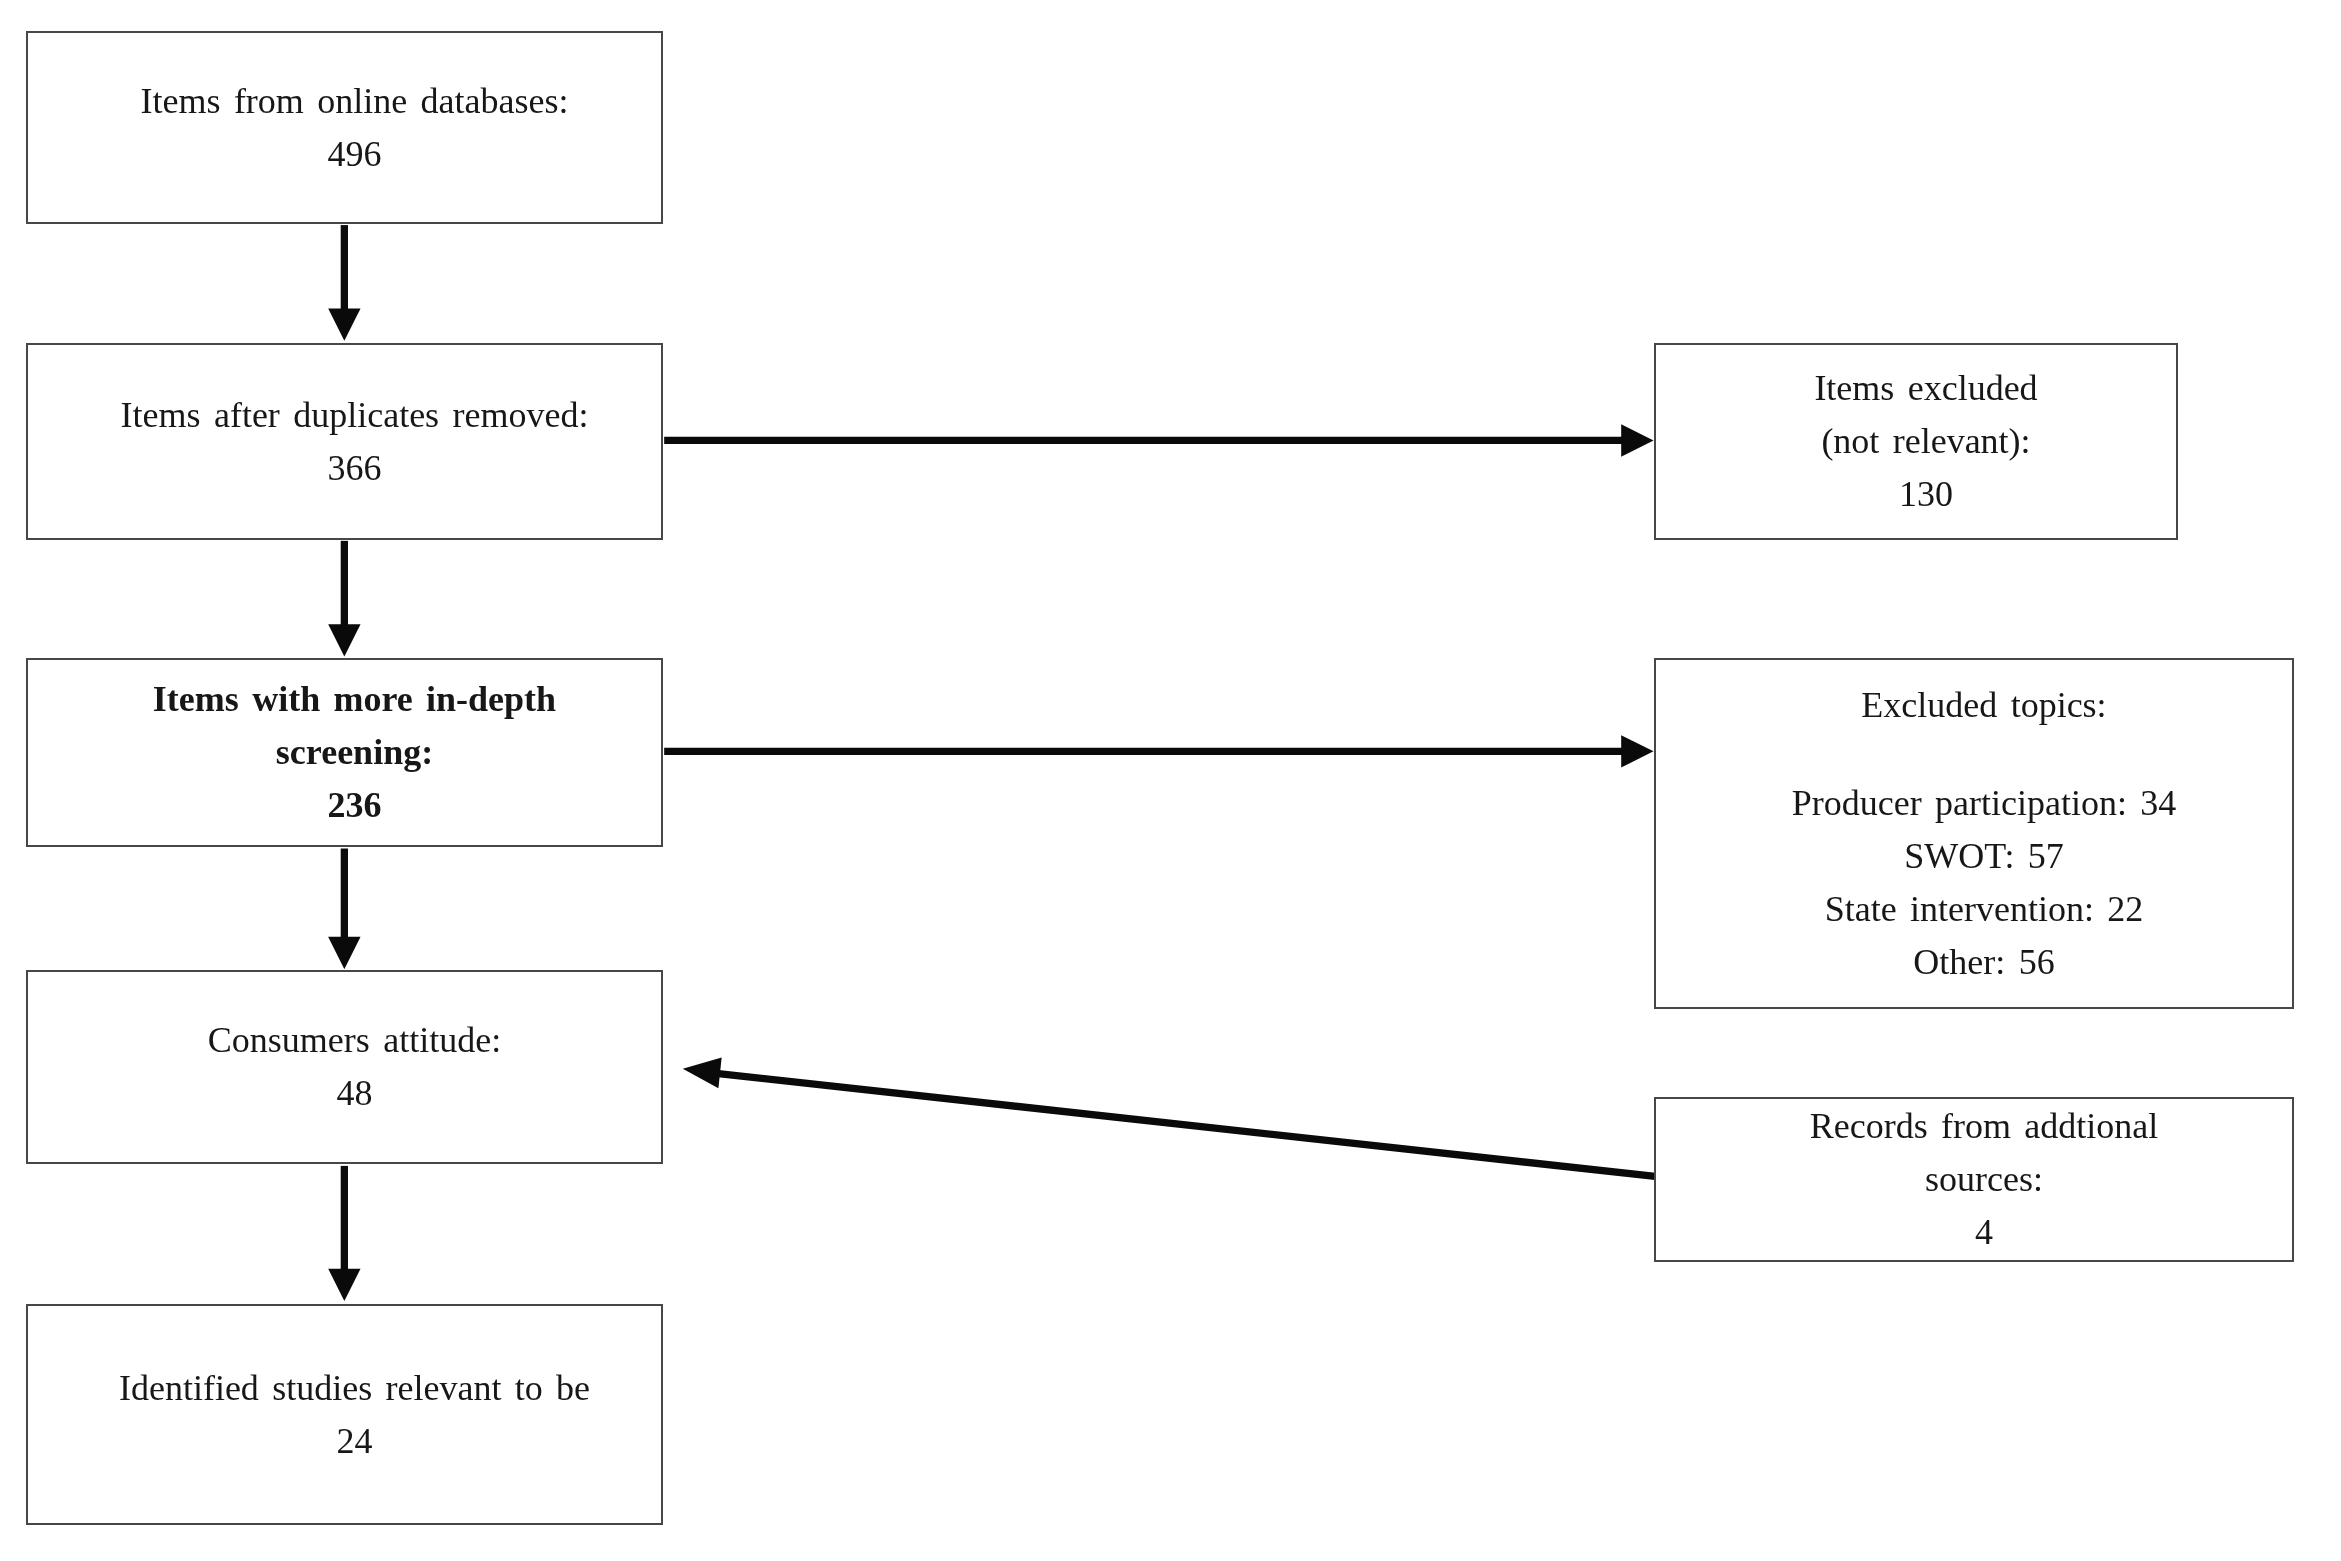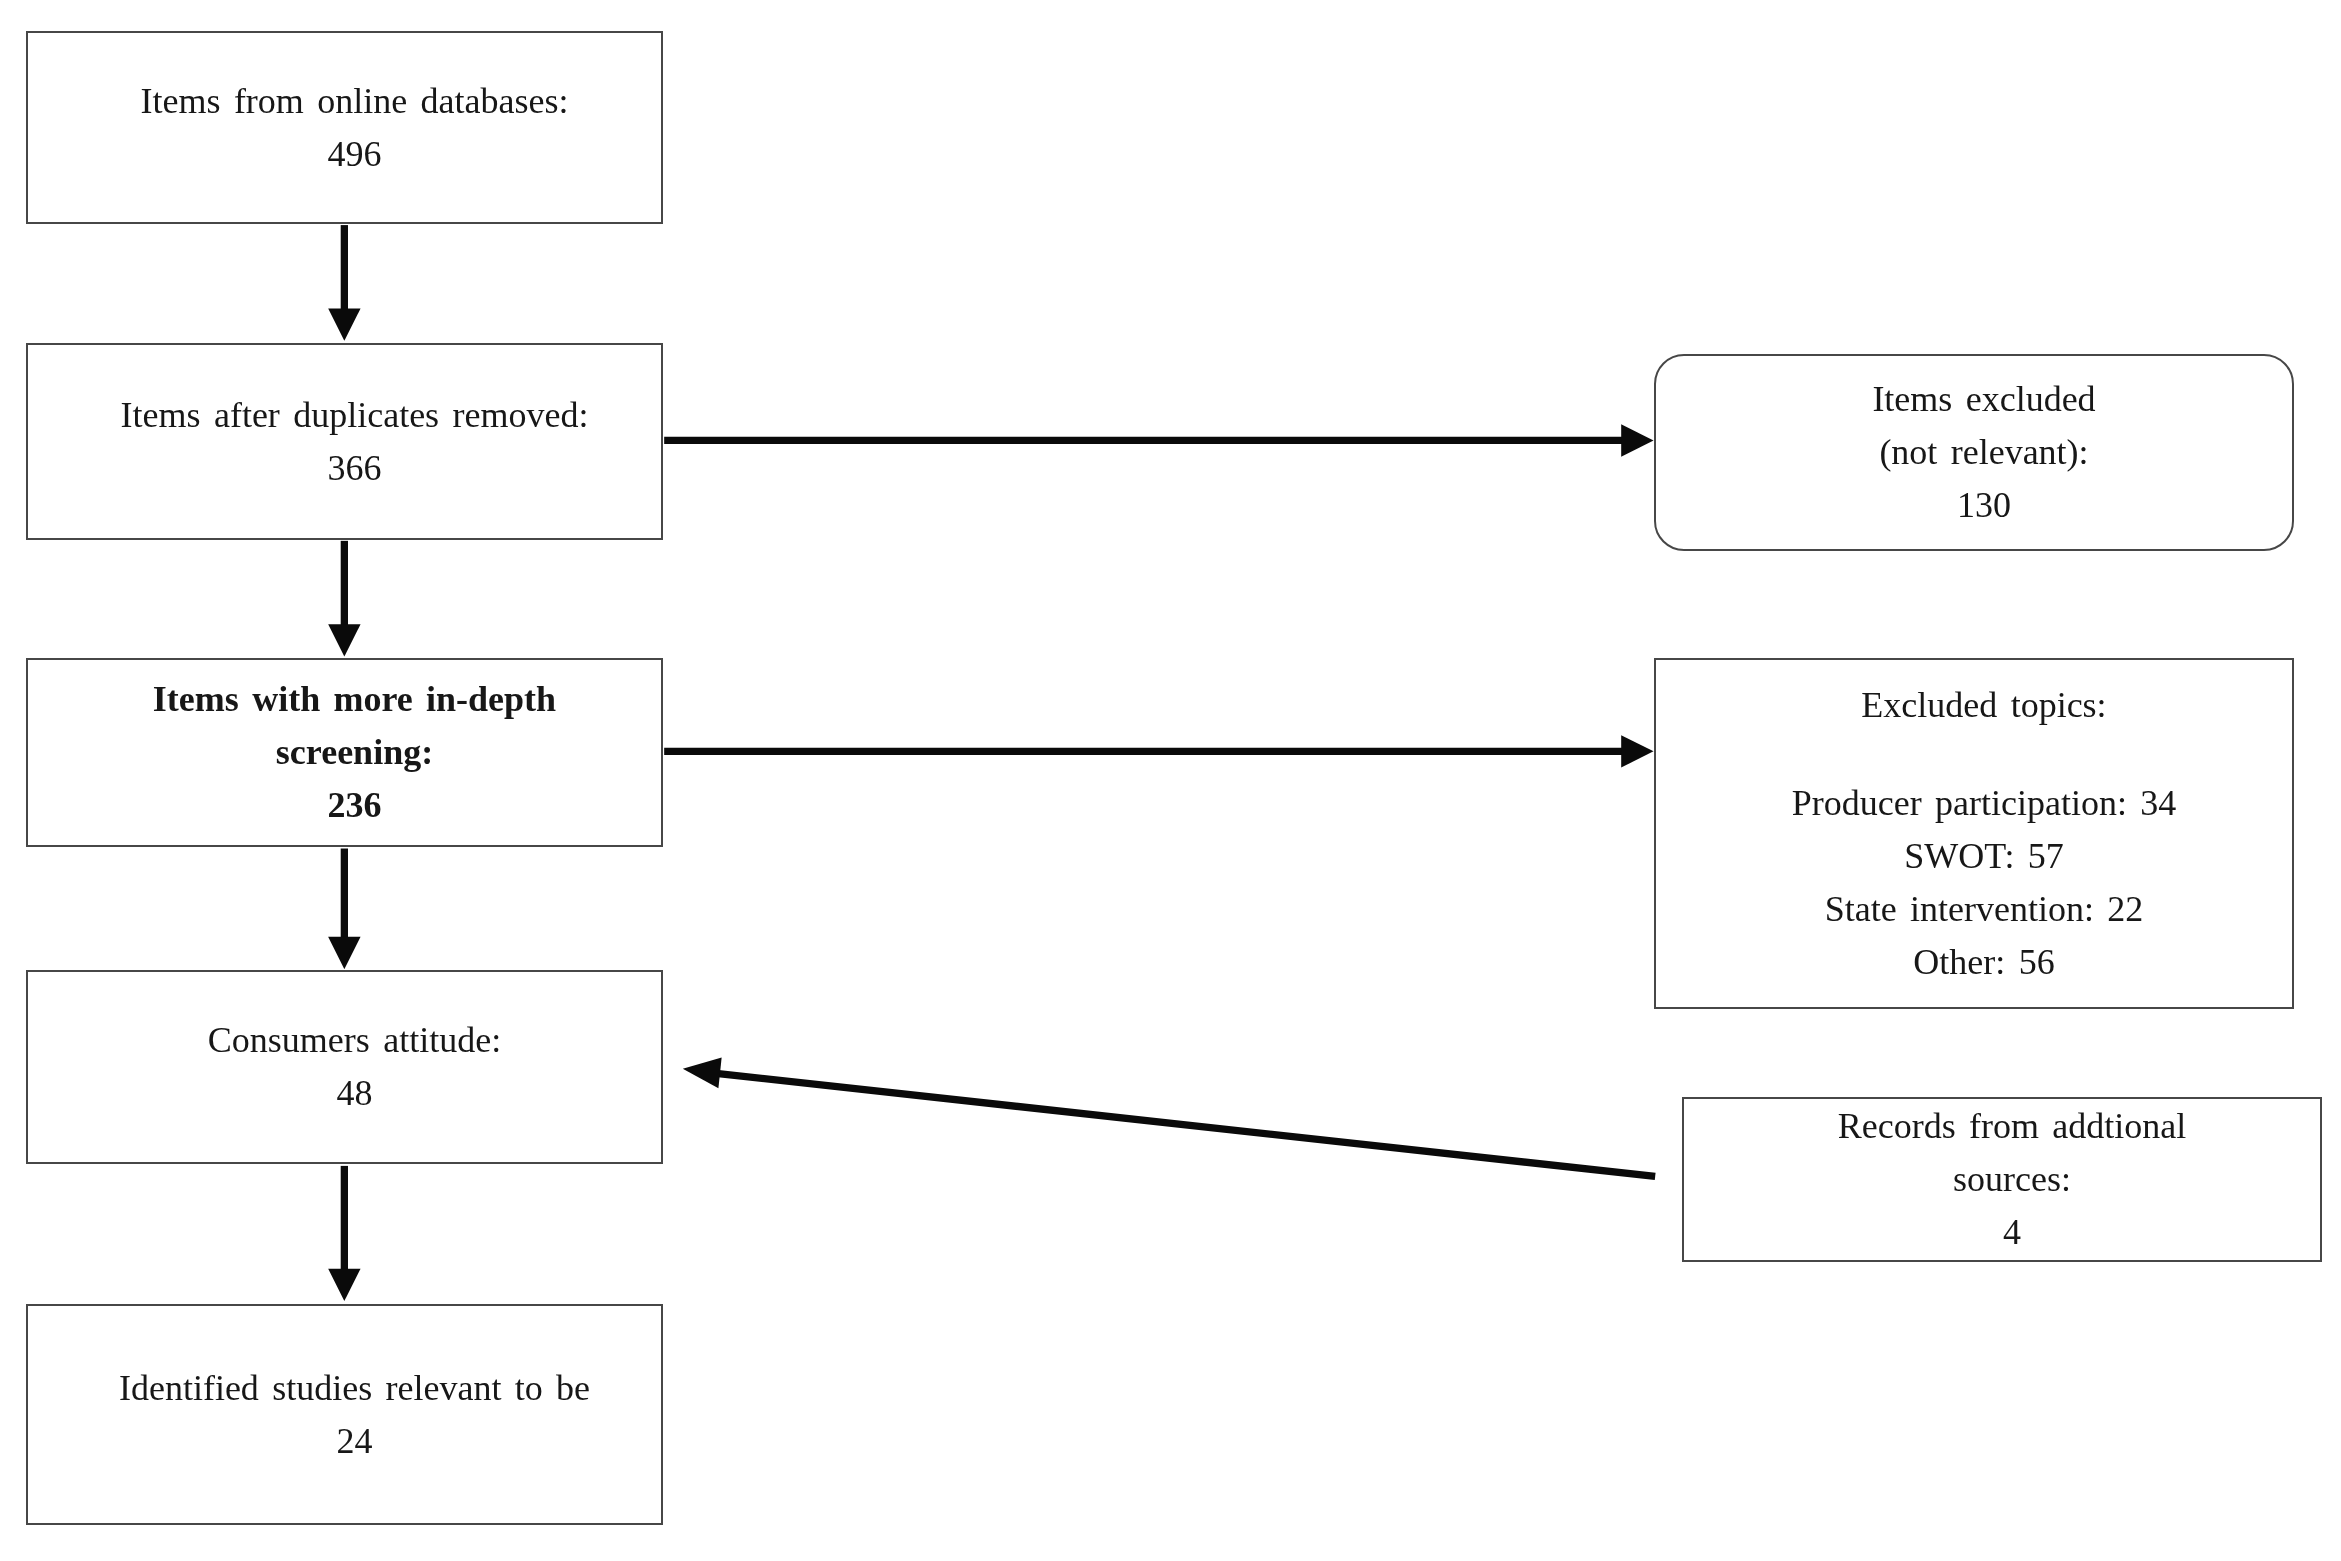--- a/index.html
+++ b/index.html
@@ -55,23 +55,23 @@
   .spacer{
     height:45px;
   }
   
   #box-a{left:26px;  top:31px;   width:637px; height:193px;}
   #box-b{left:26px;  top:343px;  width:637px; height:197px;}
   #box-c{left:26px;  top:658px;  width:637px; height:189px;font-weight:bold;}
   #box-d{left:26px;  top:970px; width:637px; height:194px;}
   #box-e{left:26px;  top:1304px; width:637px; height:221px;}
   
-  #box-r1{left:1654px; top:354px;  width:640px; height:197px;border-radius:30px;}
+  #box-r1{left:1654px; top:343px;  width:524px; height:197px;}
   #box-r2{left:1654px; top:658px;  width:640px; height:351px;}
-  #box-r3{left:1654px; top:1097px; width:640px; height:165px;margin-left:28px;}
+  #box-r3{left:1654px; top:1097px; width:640px; height:165px;}
 </style>
 </head>
 <body>
 
 <div id="canvas">
 
   <svg id="arrows" viewBox="0 0 2892 1928" xmlns="http://www.w3.org/2000/svg">
     <g>
       <line x1="425" y1="278" x2="425" y2="382"></line>
       <polygon points="425,421 405,381 445,381"></polygon>

